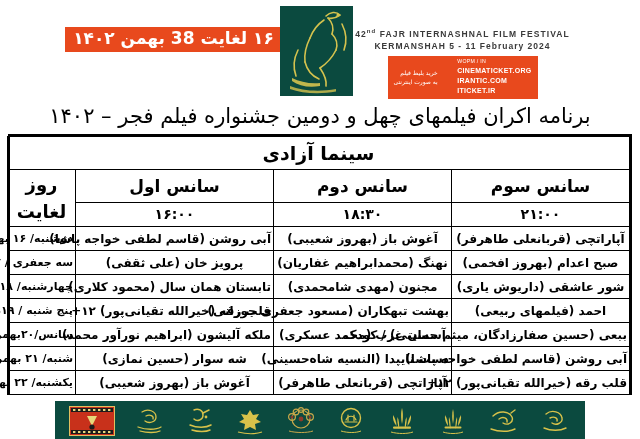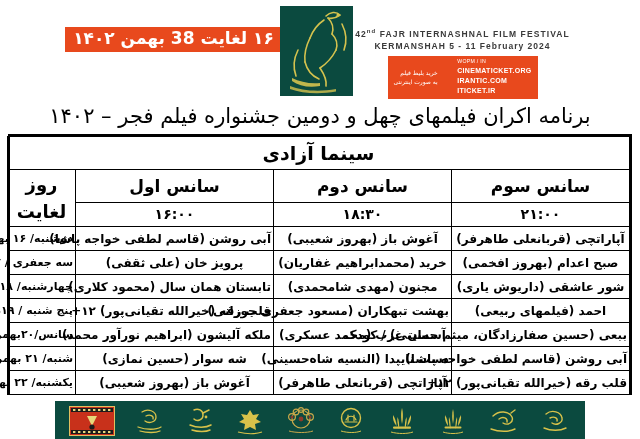--- a/index.html
+++ b/index.html
@@ -322,21 +322,21 @@
       </tr>
 
       <tr>
         <td class="film">آپاراتچی (قربانعلی طاهرفر)</td>
         <td class="film">آغوش باز (بهروز شعیبی)</td>
         <td class="film">آبی روشن (قاسم لطفی خواجه پاشا)</td>
         <td class="daycell">دوشنبه/ ۱۶ بهمن</td>
       </tr>
       <tr>
         <td class="film">صبح اعدام (بهروز افخمی)</td>
-        <td class="film">خرید (محمدابراهیم غفاریان)</td>
+        <td class="film">نهنگ (محمدابراهیم غفاریان)</td>
         <td class="film">پرویز خان (علی ثقفی)</td>
         <td class="daycell">سه جعفری / ۱۷بهمن</td>
       </tr>
       <tr>
         <td class="film">شور عاشقی (داریوش یاری)</td>
         <td class="film">مجنون (مهدی شامحمدی)</td>
         <td class="film">تابستان همان سال (محمود کلاری)</td>
         <td class="daycell">چهارشنبه/ ۱۸بهمن</td>
       </tr>
       <tr>

